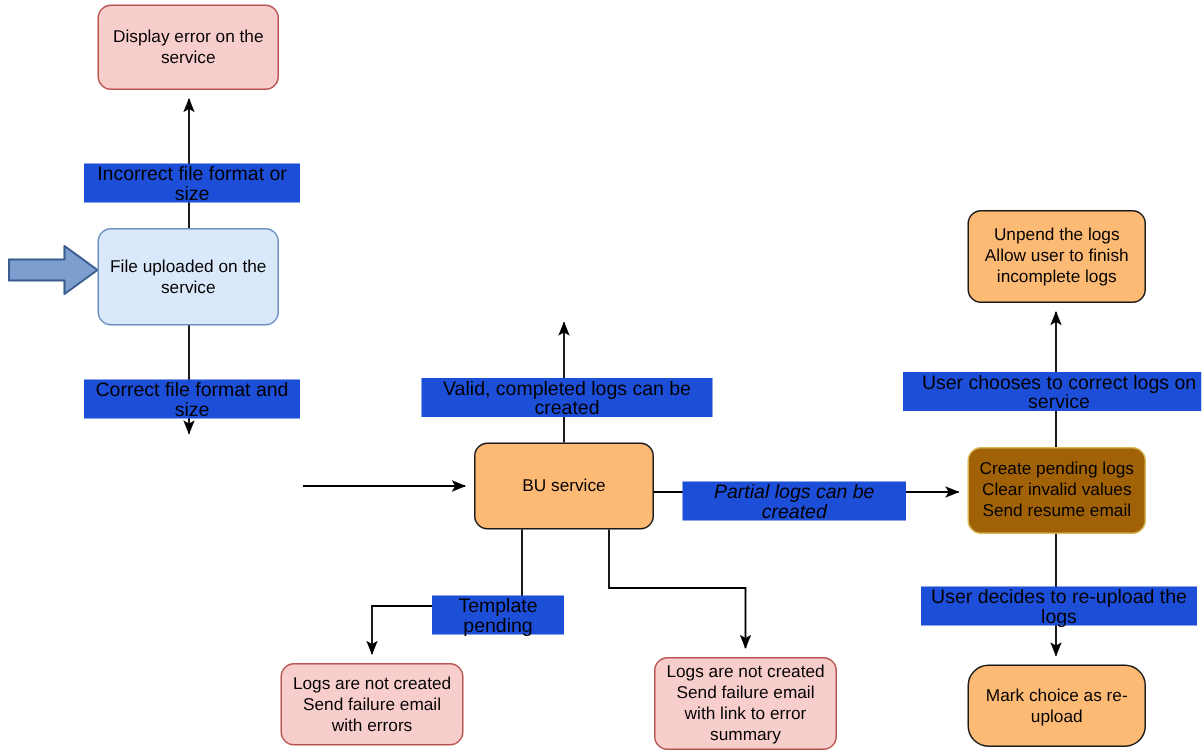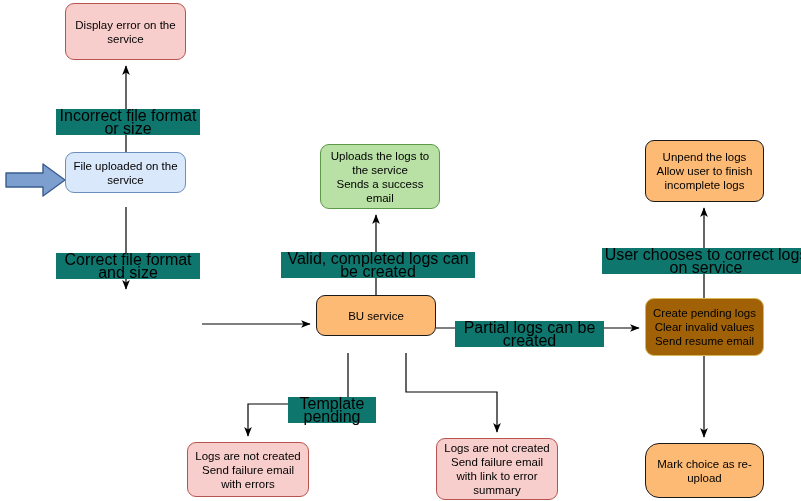--- a/index.html
+++ b/index.html
@@ -42,24 +42,24 @@
     padding: 2px 4px;
   }
   .node.pink   { background: #f8cecc; border-color: #b85450; }
   .node.blue   { background: #dae8fc; border-color: #6c8ebf; }
   .node.green  { background: #b9e0a5; border-color: #5c9a47; }
   .node.cream  { background: #a16207; border-color: #d6b656; }
   .node.plain  { background: #fdba74; border-color: #1a1a1a; }
 
   .edge-label {
     position: absolute;
-    font-size: 16px;
+    font-size: 13px;
     line-height: 13px;
     color: #000000;
-    background: #0f766e;
+    background: #1d4ed8;
     text-align: center;
     white-space: pre-line;
     padding: 0 2px;
   }
   .blue-arrow {
     position: absolute;
   }
 </style>
 </head>
 <body>
@@ -110,30 +110,26 @@
     </g>
   </svg>
 
   <svg class="blue-arrow" style="left:5px; top:162px;" width="62" height="36" viewBox="0 0 62 36">
     <path d="M1,11 L38,11 L38,2 L60,18 L38,34 L38,25 L1,25 Z" fill="#7d9fd0" stroke="#3a5d8f" stroke-width="1.4" stroke-linejoin="round"></path>
   </svg>
 
   <div class="node pink" style="left:65px; top:3px; width:121px; height:57px;">Display error on the
 service</div>
 
-  <div class="node blue" style="left:65px; top:152px; width:121px; height:41px;">File uploaded on the
+  <div class="node blue" style="left:65px; top:152px; width:121px; height:65px;">File uploaded on the
 service</div>
 
 
-  <div class="node green" style="left:320px; top:144px; width:120px; height:65px;">Uploads the logs to
-the service
-Sends a success
-email</div>
 
-  <div class="node plain" style="left:316px; top:295px; width:120px; height:41px;">BU service</div>
+  <div class="node plain" style="left:316px; top:295px; width:120px; height:58px;">BU service</div>
 
   <div class="node plain" style="left:645px; top:140px; width:119px; height:62px;">Unpend the logs
 Allow user to finish
 incomplete logs</div>
 
   <div class="node cream" style="left:645px; top:298px; width:119px; height:58px;">Create pending logs
 Clear invalid values
 Send resume email</div>
 
   <div class="node pink" style="left:187px; top:442px; width:122px; height:55px;">Logs are not created
@@ -147,21 +143,22 @@
 
   <div class="node plain" style="left:645px; top:443px; width:119px; height:55px;border-radius:14px;">Mark choice as re-
 upload</div>
 
   <div class="edge-label" style="left:56px; top:109px; width:140px;">Incorrect file format or size</div>
 
   <div class="edge-label" style="left:281px; top:252px; width:190px;">Valid, completed logs can be created</div>
 
   <div class="edge-label" style="left:56px; top:253px; width:140px;">Correct file format and size</div>
 
-  <div class="edge-label" style="left:455px; top:321px; width:145px;">Partial logs can be created</div>
+  <div class="edge-label" style="left:455px; top:321px; width:145px;font-style:italic;">Partial logs can be created</div>
 
   <div class="edge-label" style="left:602px; top:248px; width:204px;">User chooses to correct logs on service</div>
 
   <div class="edge-label" style="left:288px; top:397px; width:84px;">Template pending</div>
 
 
+  <div class="edge-label" style="left:614px; top:391px; width:180px;">User decides to re-upload the logs</div>
 
 </div>
 
 </body></html>

